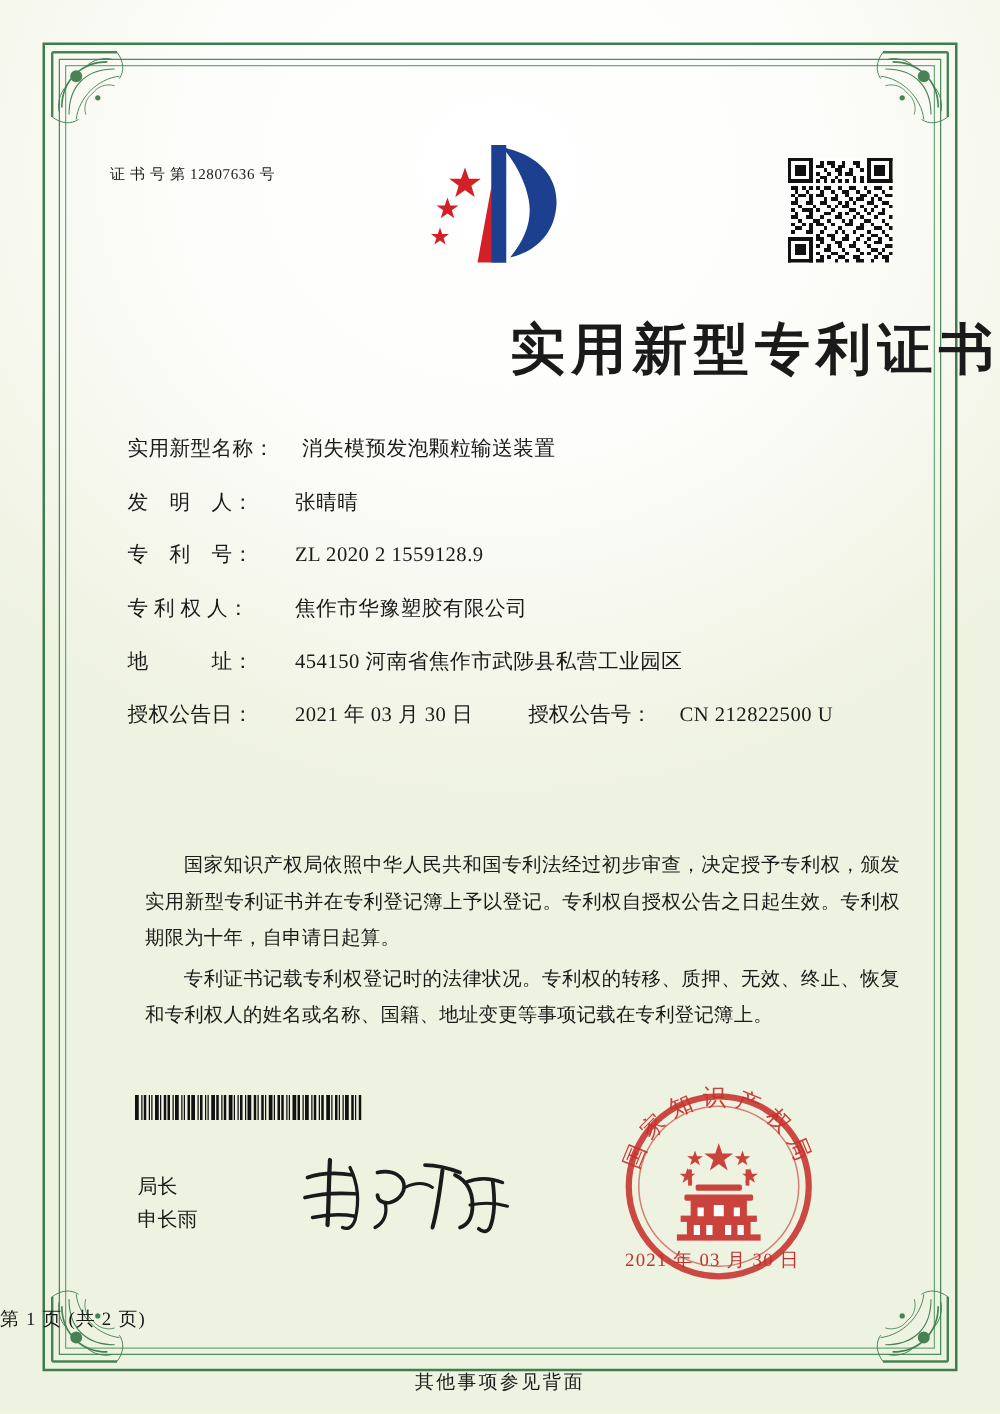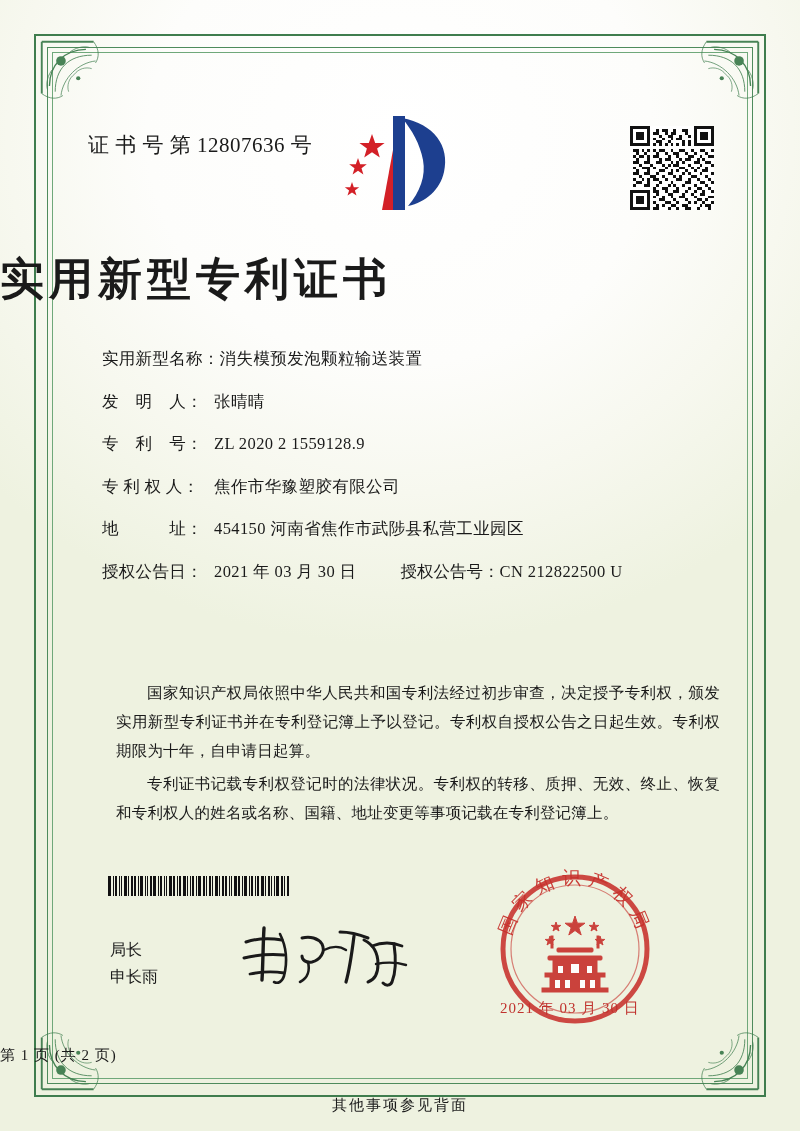--- a/index.html
+++ b/index.html
@@ -59,21 +59,21 @@
   .corner svg { width: 100%; height: 100%; display: block; }
   .corner.tl { left: 36px;  top: 36px; }
   .corner.tr { left: 668px; top: 36px;  transform: scaleX(-1); }
   .corner.bl { left: 36px;  top: 999px; transform: scaleY(-1); }
   .corner.br { left: 668px; top: 999px; transform: scale(-1,-1); }
 
   
   .cert-no {
     position: absolute;
     left: 88px; top: 131px;
-    font-size: 21px;
+    font-size: 12px;
     letter-spacing: 0.5px;
     white-space: nowrap;
   }
 
   .logo {
     position: absolute;
     left: 330px; top: 110px;
     width: 130px; height: 110px;
   }
   .logo svg { width: 100%; height: 100%; display: block; }
@@ -81,21 +81,21 @@
   .qr {
     position: absolute;
     right: 86px; top: 126px;
     width: 84px; height: 84px;
   }
   .qr canvas, .qr svg { display:block; width:100%; height:100%; }
 
   .title {
     position: absolute;
     left: 0; right: 0; top: 250px;
-    text-align: left;
+    text-align: right;
     font-size: 44px;
     font-weight: bold;
     letter-spacing: 5px;
     font-family: "Liberation Serif", "DejaVu Serif", serif;
   }
 
   
   .fields {
     position: absolute;
     left: 102px; top: 348px;
@@ -108,20 +108,21 @@
     font-size: 16.5px;
     white-space: nowrap;
   }
   .flabel {
     display: inline-block;
     min-width: 112px;
     letter-spacing: 0.3px;
   }
   .fvalue {
     letter-spacing: 0.4px;
+    margin-left: 22px;
   }
   .frow.pair .second-label {
     margin-left: 44px;
   }
 
   
   .paras {
     position: absolute;
     left: 116px; top: 678px;
     width: 604px;

